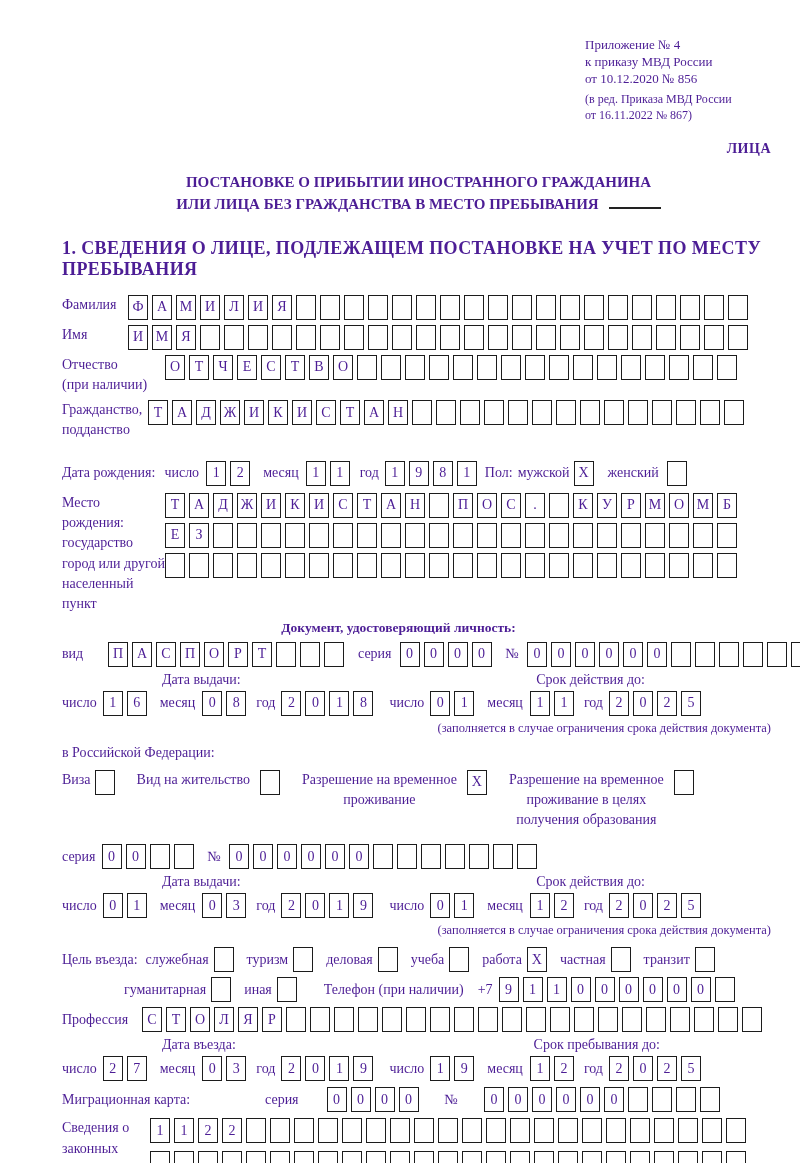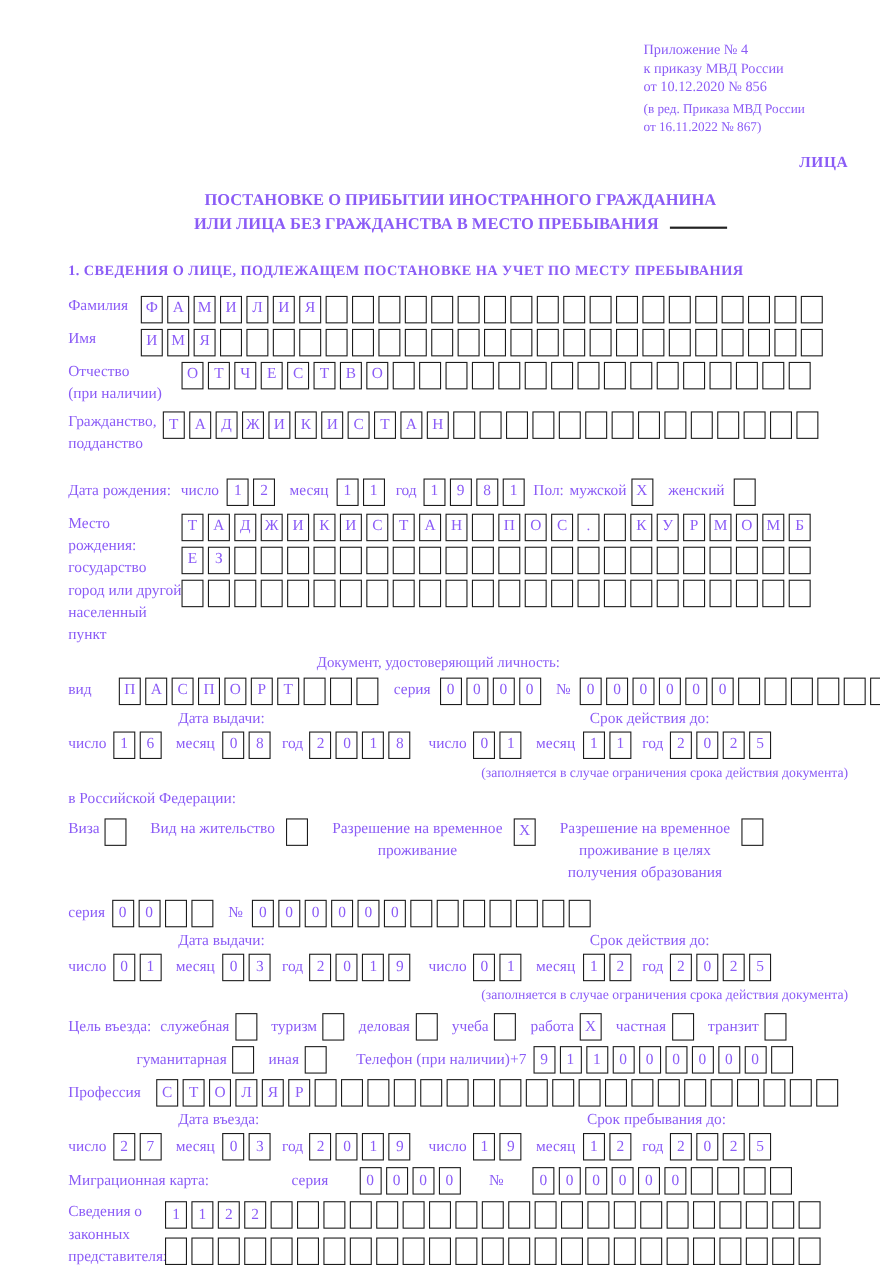--- a/index.html
+++ b/index.html
@@ -1,29 +1,29 @@
 <!DOCTYPE html>
 <html><head>
 <meta charset="utf-8">
 <style>
   * { box-sizing: border-box; }
   html,body { margin:0; padding:0; background:#fff; }
   .page {
     width:800px; height:1163px; overflow:hidden; position:relative;
-    font-family:"Liberation Serif", serif; color:#8b5cf6;
+    font-family:"Liberation Serif", serif; color:#4c1d95;
     padding:36px 25px 0 62px; background:#fff;
   }
   
   .hdr { margin-left:auto; width:190px; font-size:13px; line-height:1.32; }
   .hdr .small { font-size:12px; margin-top:5px; }
   .forma { font-weight:bold; text-align:right; font-size:14px; margin-top:16px; padding-right:4px; letter-spacing:.5px; }
   
   .title { text-align:center; font-weight:bold; font-size:15px; line-height:1.5; margin-top:12px; }
   .blank-line { display:inline-block; width:52px; border-bottom:2px solid #222; height:13px; margin-left:10px; }
-  .sec { font-weight:bold; font-size:13px; letter-spacing:.4px; margin:22px 0 15px; }
+  .sec { font-weight:bold; font-size:18px; letter-spacing:.4px; margin:22px 0 15px; }
   
   .row { display:flex; align-items:flex-start; margin-bottom:5px; }
   .ai-c { align-items:center; }
   .lbl { font-size:14px; line-height:1.45; flex:none; }
   .cells { display:flex; flex:none; }
   .cell, .box {
     width:20px; height:25px; border:1.6px solid #1c1c1c; flex:none;
     display:inline-flex; align-items:center; justify-content:center;
     font-size:14px; margin-right:4px; background:#fff;
   }
@@ -42,21 +42,21 @@
   .dh-l { margin-left:100px; }
   .dh-r { margin-left:auto; margin-right:130px; }
   .grp-r { display:flex; align-items:center; margin-left:auto; margin-right:70px; }
   .note { font-size:12.5px; text-align:right; margin:0 4px 9px 0; }
   
   .intro { font-size:14px; margin-bottom:9px; }
   .opts { display:flex; align-items:flex-start; margin:4px 0 14px; }
   .optlbl { font-size:14px; text-align:center; line-height:1.45; }
   .opts .box { margin-left:10px; }
   .ml { margin-left:22px; }
-  .doc-head { text-align:center; font-weight:normal; font-size:13.5px; margin:3px 40px 6px 0; }
+  .doc-head { text-align:center; font-weight:bold; font-size:13.5px; margin:3px 40px 6px 0; }
   .pair { display:flex; align-items:center; }
   .pair .lbl { margin-right:5px; }
   .pair { margin-right:13px; }
   .hdr div, .title div { white-space:nowrap; }
 </style>
 </head>
 <body>
 
 <div class="page">
 
@@ -534,21 +534,21 @@
 
   <div class="row ai-c" style="padding-left:62px;">
     <span class="pair">
         <span class="lbl">гуманитарная</span>
         <span class="box"></span>
       </span>
     <span class="pair">
         <span class="lbl">иная</span>
         <span class="box"></span>
       </span>
-    <span class="lbl" style="margin-left:14px;text-align:center;">Телефон (при наличии)</span>
+    <span class="lbl" style="margin-left:14px;margin-right:14px;text-align:center;">Телефон (при наличии)</span>
     <span class="lbl gs">+7</span>
     <span class="cells">
         <span class="cell">9</span>
         <span class="cell">1</span>
         <span class="cell">1</span>
         <span class="cell">0</span>
         <span class="cell">0</span>
         <span class="cell">0</span>
         <span class="cell">0</span>
         <span class="cell">0</span>

